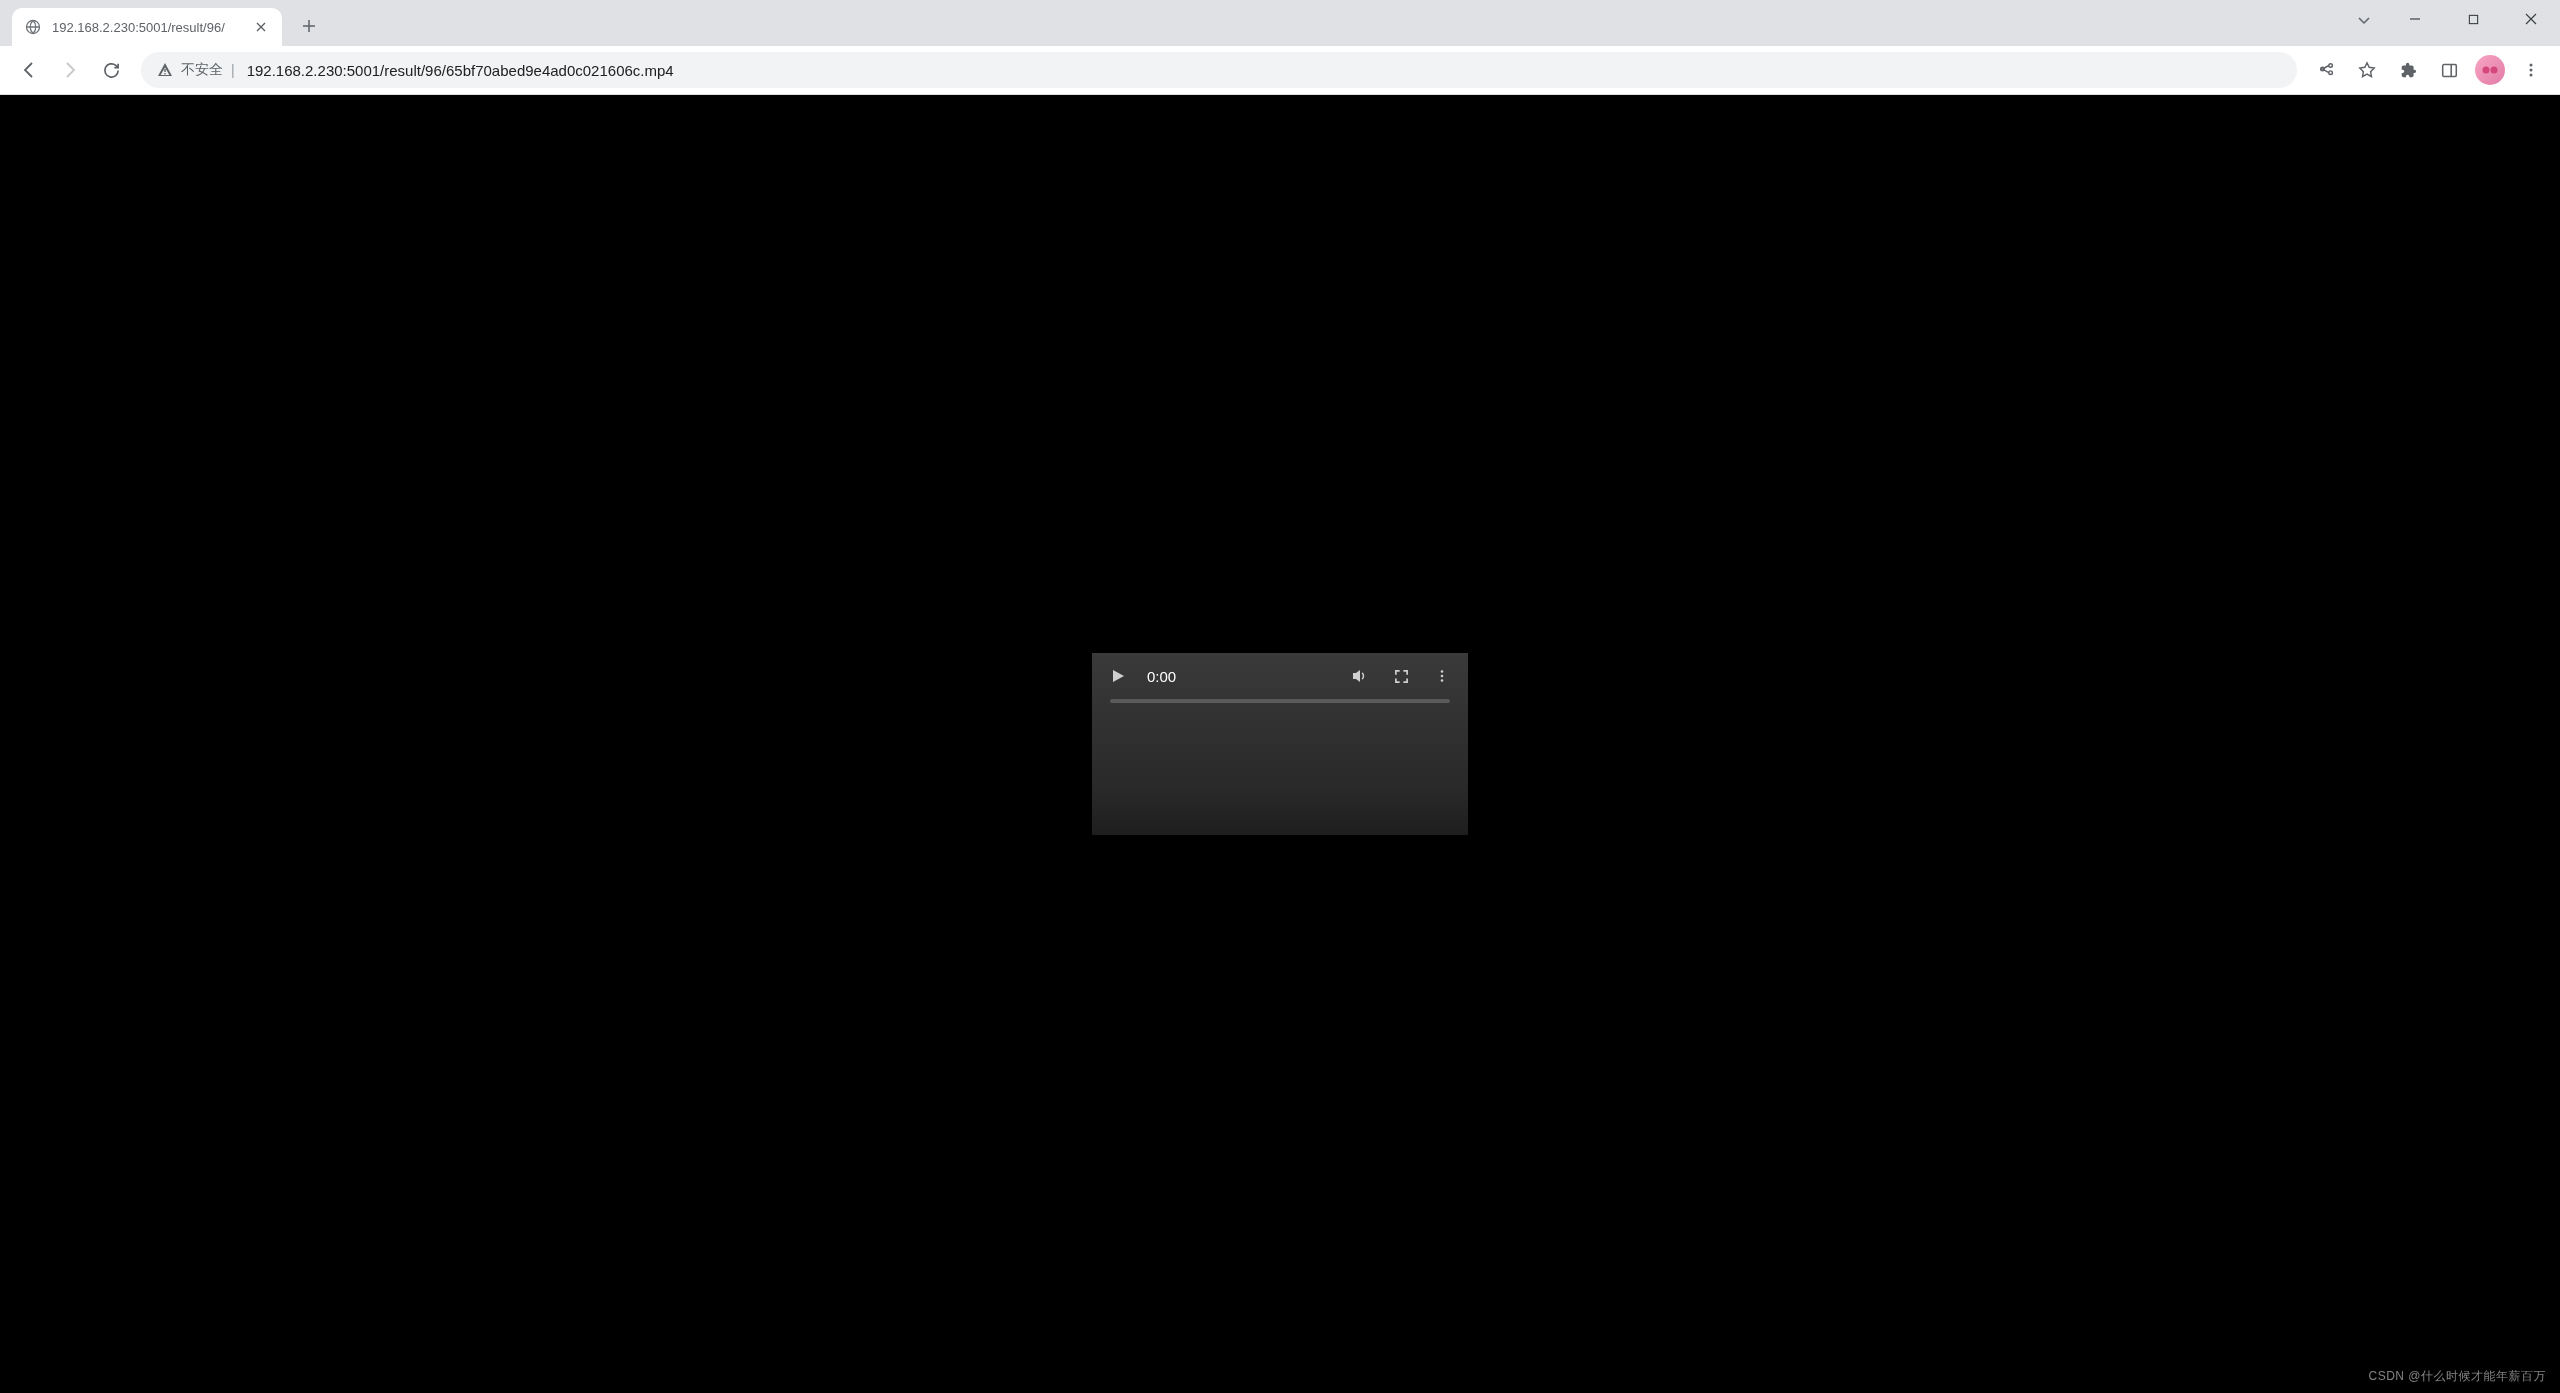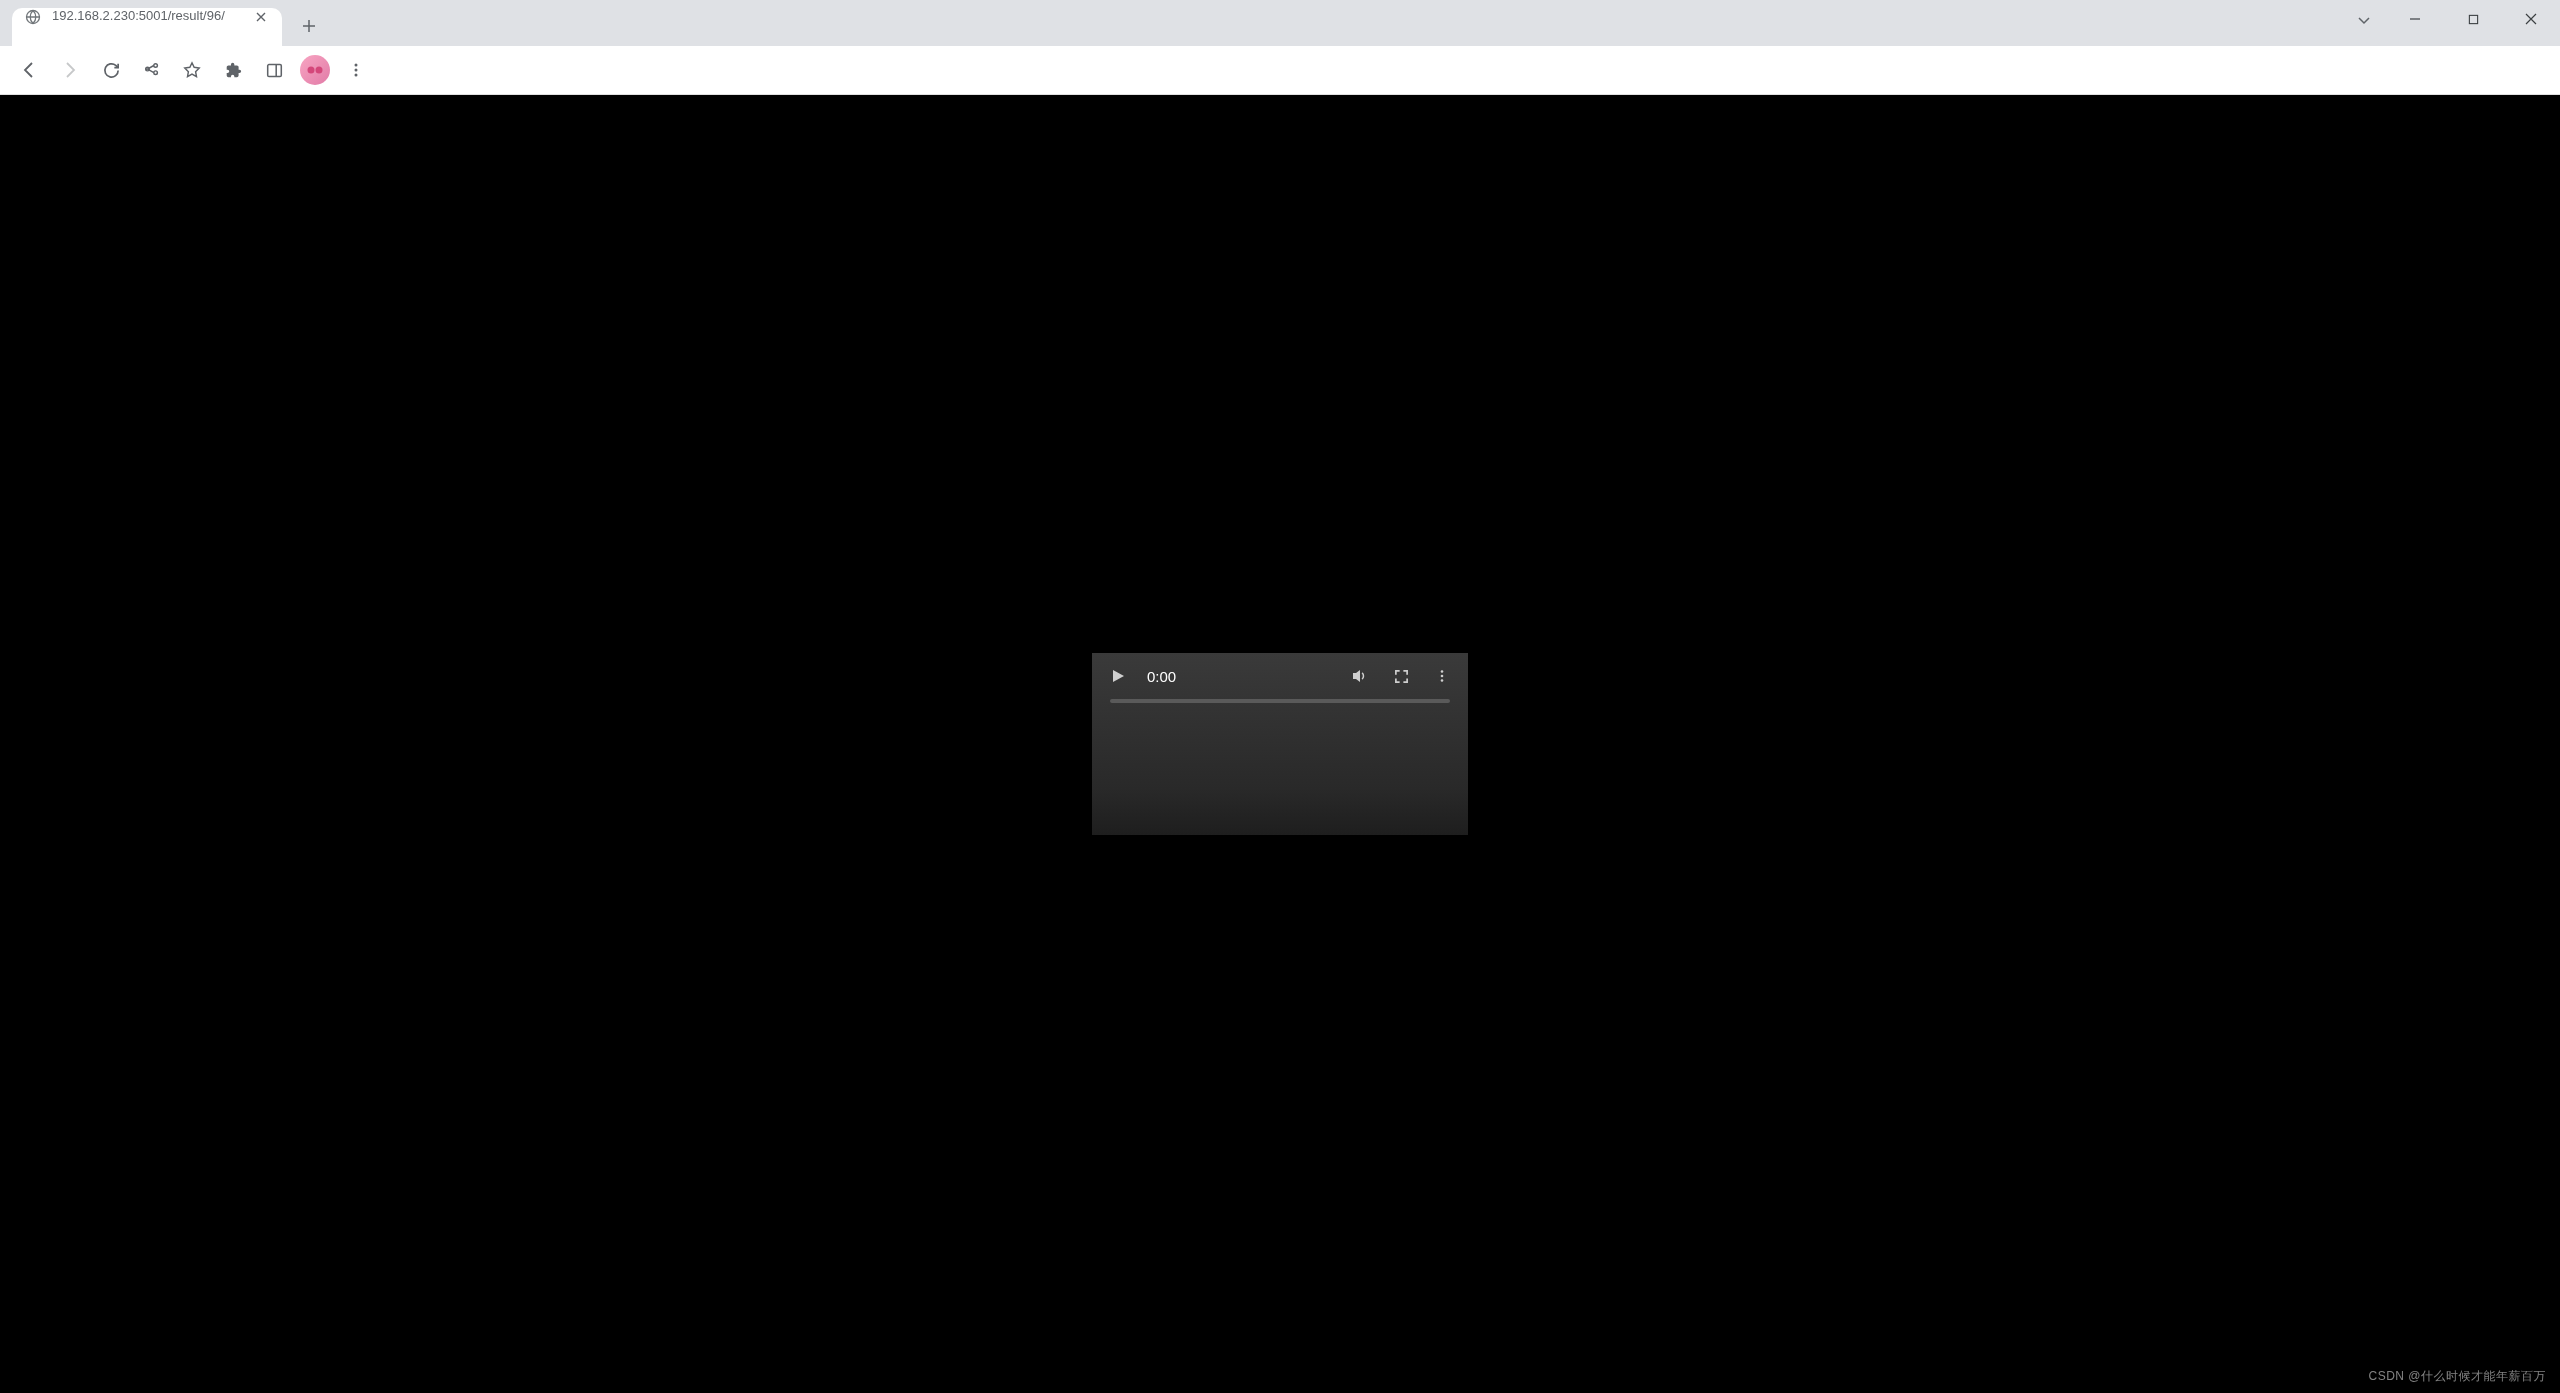--- a/index.html
+++ b/index.html
@@ -26,20 +26,21 @@
       padding-left: 12px;
       position: relative;
     }
     
     .tab {
       background: #fff;
       height: 38px;
       width: 270px;
       border-radius: 10px 10px 0 0;
       display: flex;
+      align-items: center;
       padding: 0 12px;
       gap: 10px;
       font-size: 13px;
       color: #3c4043;
       position: relative;
     }
     
     .tab-favicon {
       width: 18px;
       height: 18px;
@@ -312,20 +313,34 @@
       <path d="M7 3l7 7-7 7"></path>
     </svg>
   </div>
   <div class="nav-btn">
     <svg width="19" height="19" viewBox="0 0 20 20" fill="none" stroke="#5f6368" stroke-width="1.8">
       <path d="M17 10a7 7 0 1 1-2.5-5.4L17 7"></path>
       <path d="M17 3v4h-4"></path>
     </svg>
   </div>
 
+  <div class="address-bar">
+    <div class="security-indicator">
+      <span>
+        <svg width="16" height="16" viewBox="0 0 16 16" fill="#5f6368">
+          <path d="M8 1L1 14h14L8 1zm0 4.5l4.3 7.5H3.7L8 5.5z"></path>
+          <rect x="7.3" y="7" width="1.4" height="3"></rect>
+          <rect x="7.3" y="11" width="1.4" height="1.4"></rect>
+        </svg>
+      </span>
+      <span>不安全</span>
+      <span class="security-divider">|</span>
+    </div>
+    <span class="url-text">192.168.2.230:5001/result/96/65bf70abed9e4ad0c021606c.mp4</span>
+  </div>
 
   <div class="address-right-icons">
     <div class="toolbar-btn">
       <svg width="18" height="18" viewBox="0 0 20 20" fill="none" stroke="#5f6368" stroke-width="1.6">
         <path d="M12 5l-7 4 7 4M12 5a2 2 0 1 0 4 0 2 2 0 0 0-4 0zM3 9a2 2 0 1 0 4 0 2 2 0 0 0-4 0zM12 13a2 2 0 1 0 4 0 2 2 0 0 0-4 0z"></path>
       </svg>
     </div>
     <div class="toolbar-btn">
       <svg width="18" height="18" viewBox="0 0 20 20" fill="none" stroke="#5f6368" stroke-width="1.6">
         <path d="M10 2l2.4 5 5.6.8-4 4 1 5.5-5-2.7-5 2.7 1-5.5-4-4 5.6-.8L10 2z"></path>

